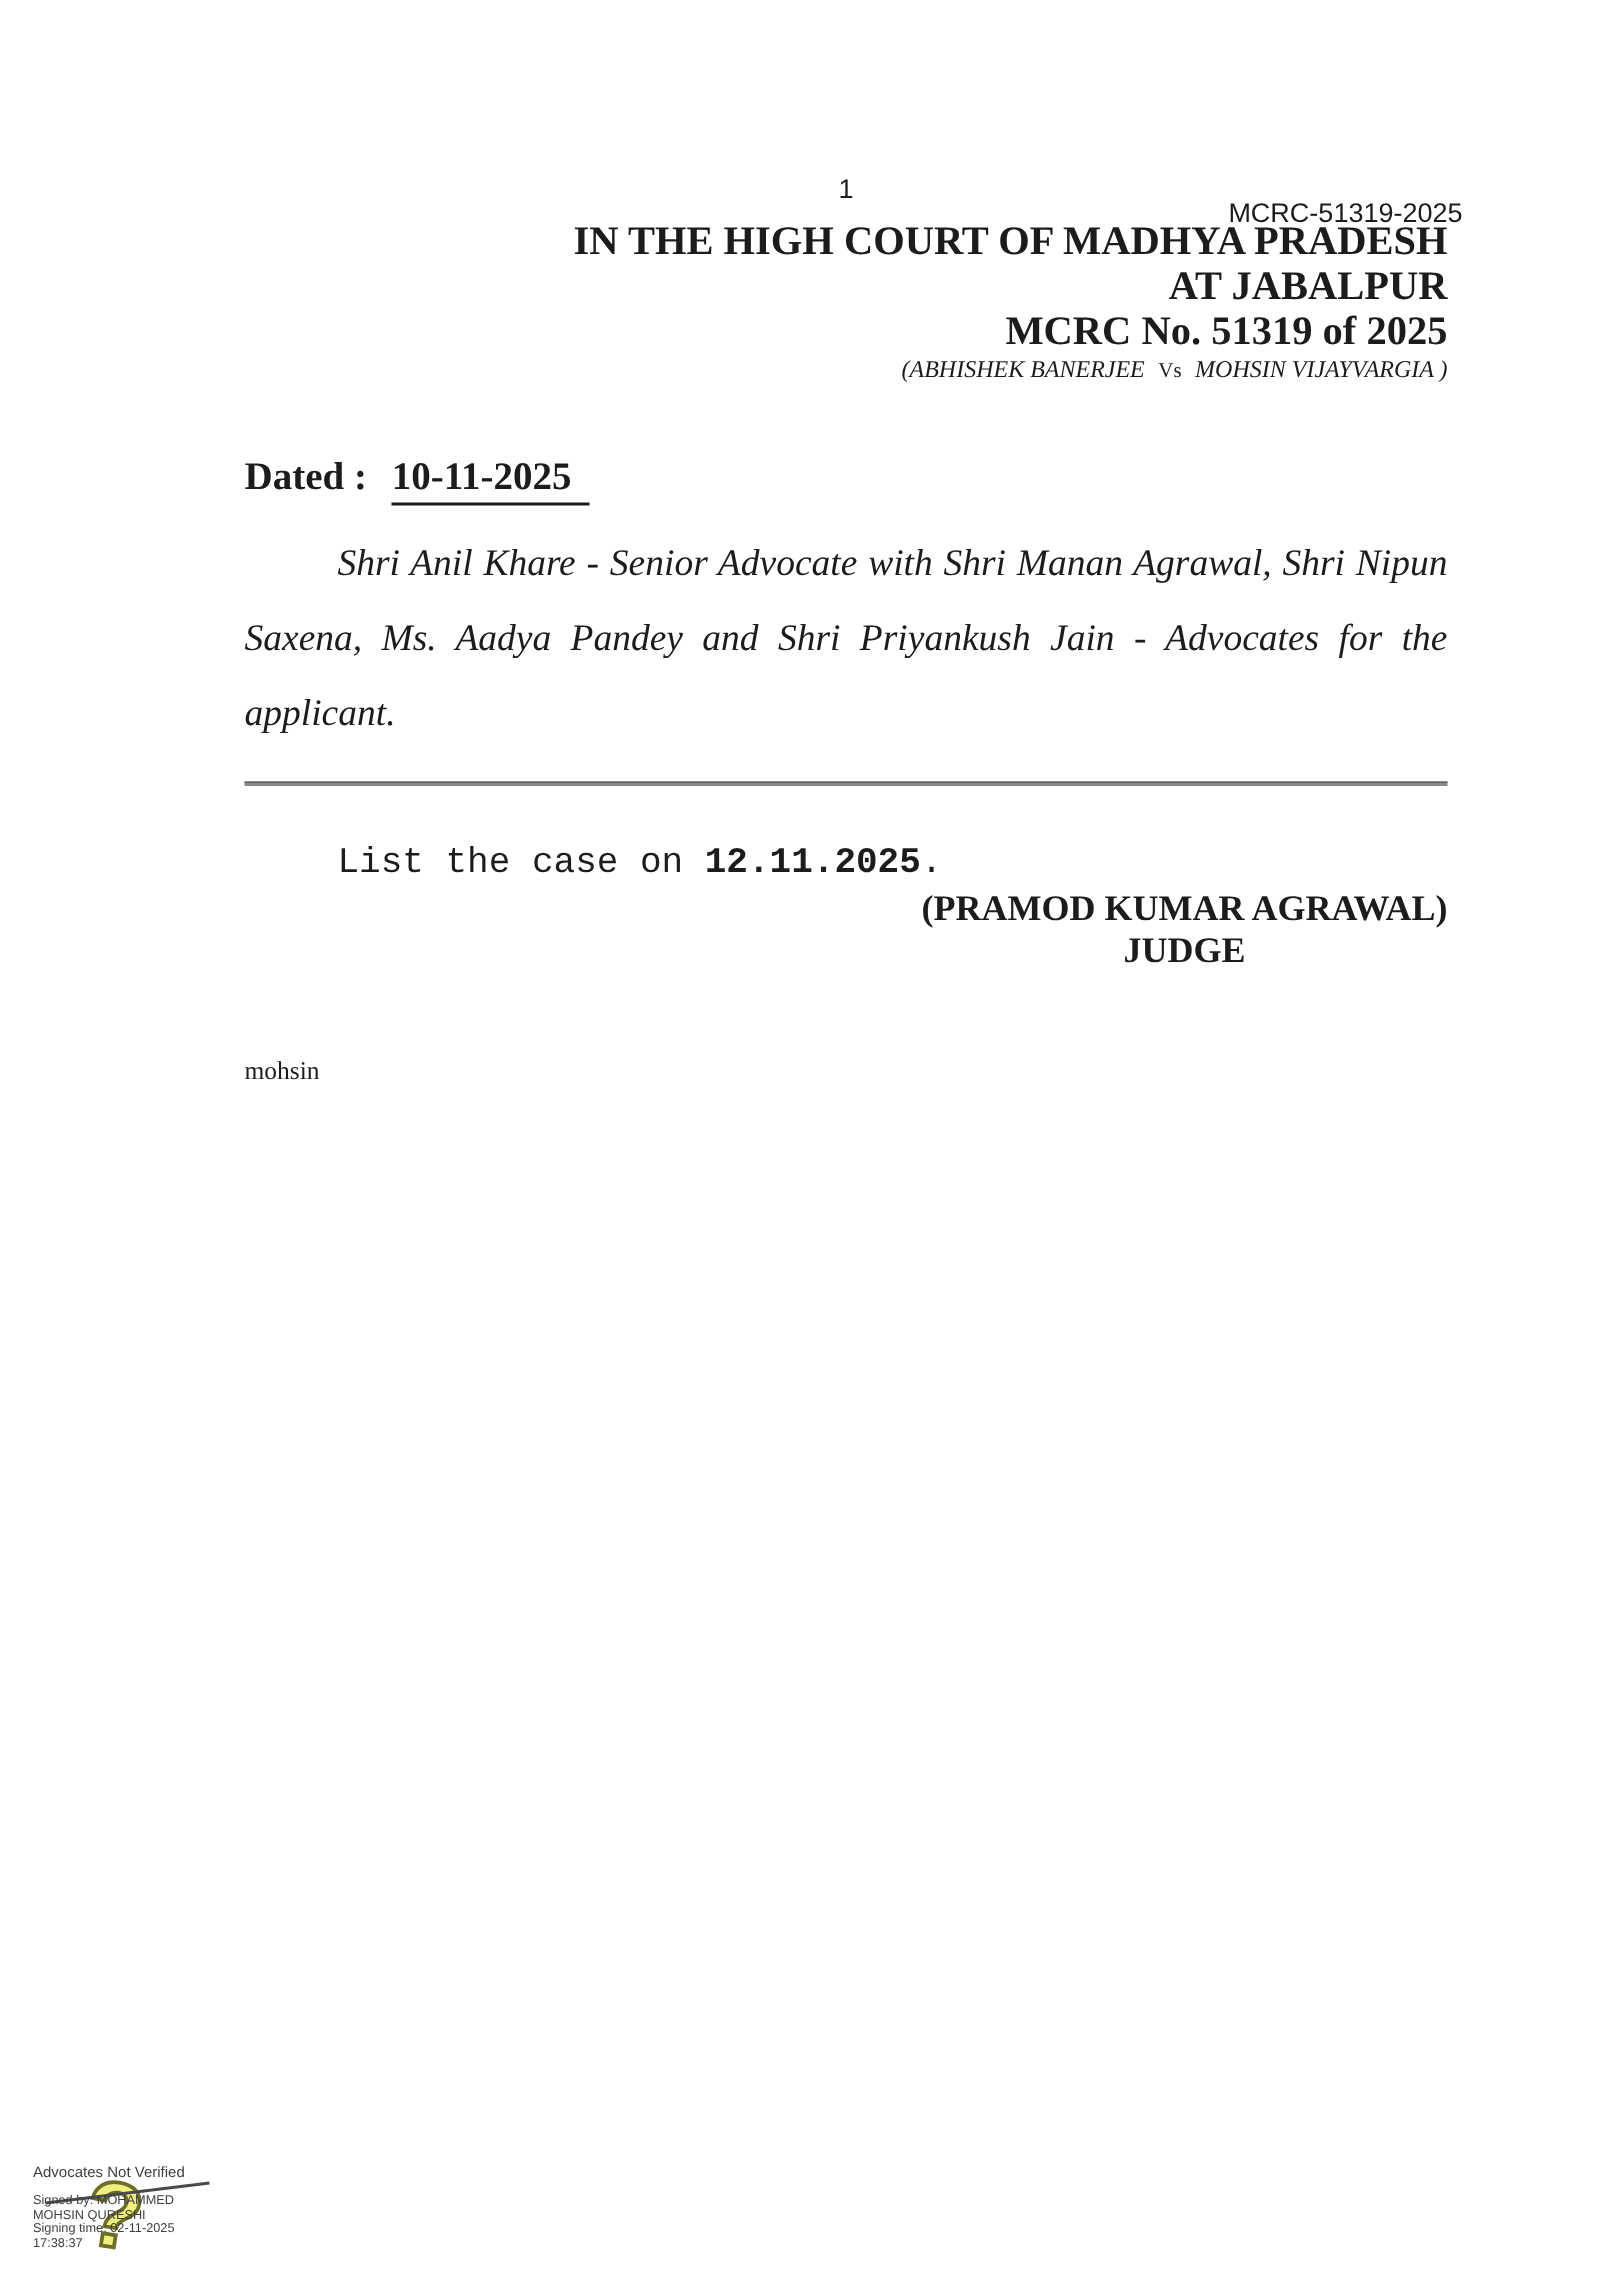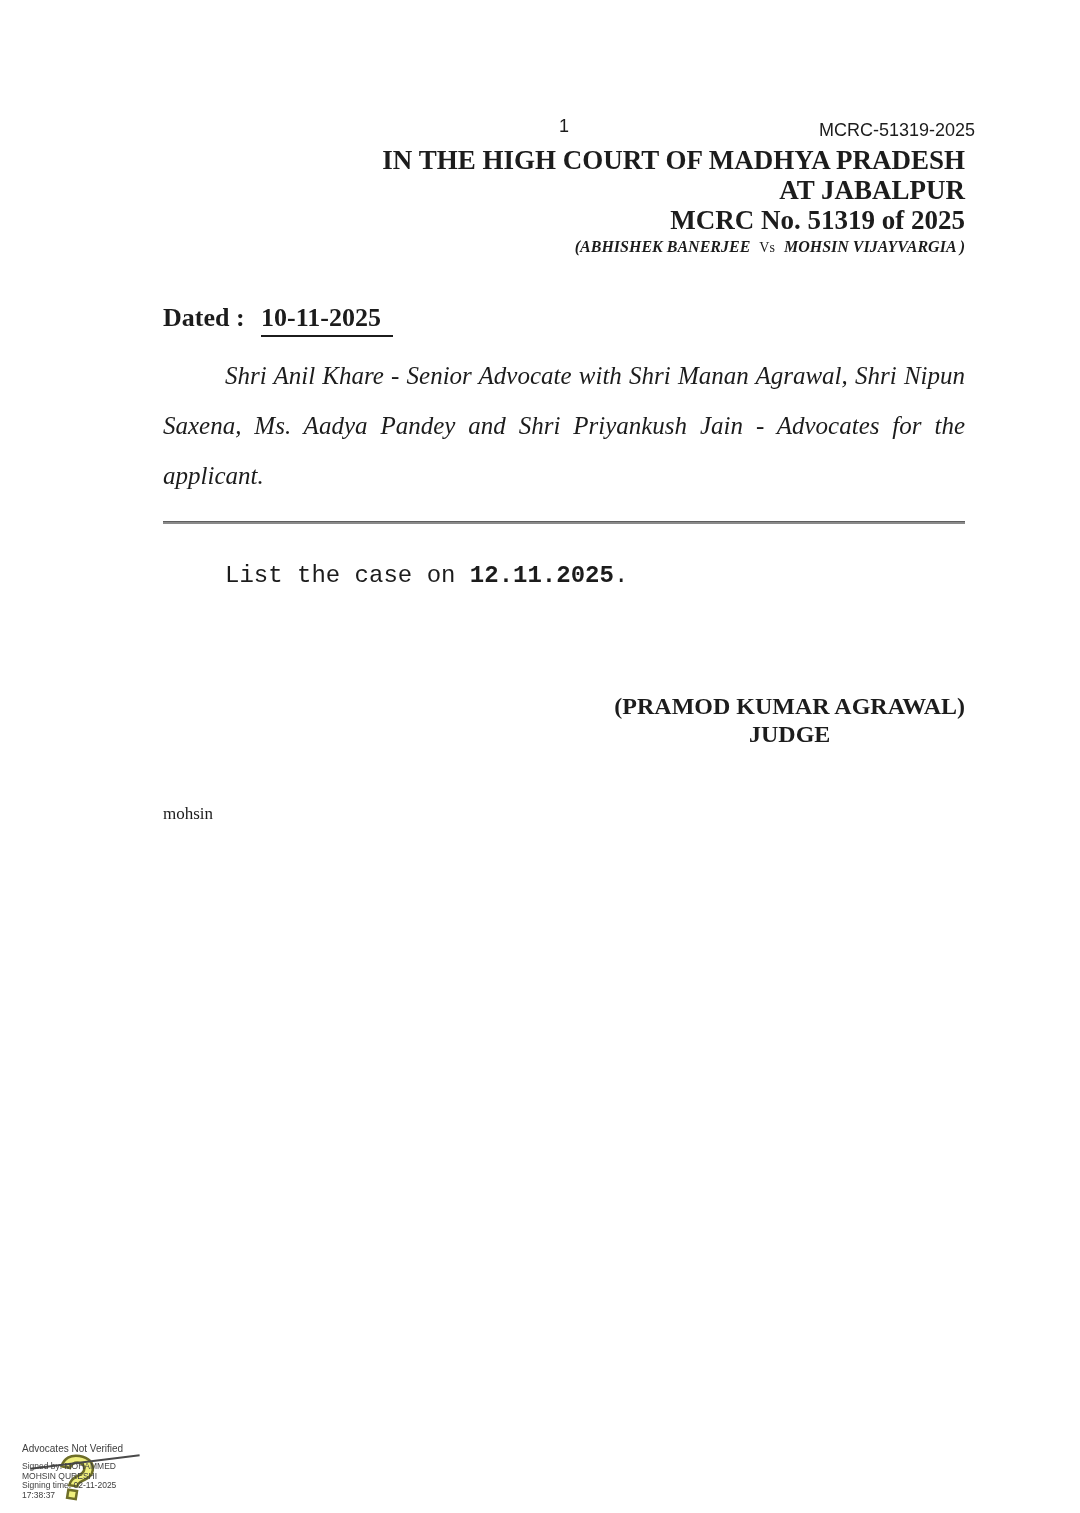--- a/index.html
+++ b/index.html
@@ -24,42 +24,42 @@
     line-height: 22px;
   }
   .page-number {
     position: absolute;
     left: 0; right: 0;
     text-align: center;
   }
   .case-ref {
     position: absolute;
     right: -10px;
-    top: 4px;
+    top: 16px;
   }
 
   
   .heading-block { text-align: right; margin-top: 6px; }
   .court-line {
     font-weight: bold;
     font-size: 27px;
     line-height: 30px;
   }
   .case-no-line {
     font-weight: bold;
     font-size: 27px;
     line-height: 30px;
   }
   .parties-line {
     font-size: 16px;
     line-height: 20px;
     margin-top: 2px;
     white-space: nowrap;
   }
-  .parties-line .party { font-weight: bold; font-style: italic; }
+  .parties-line .party { font-weight: normal; font-style: italic; }
   .parties-line .vs {
     font-weight: normal;
     font-style: normal;
     font-size: 14px;
     margin: 0 5px;
   }
 
   
   .dated-line {
     margin-top: 44px;
@@ -97,21 +97,20 @@
     margin-top: 36px;
     font-size: 24px;
     line-height: 32px;
     text-indent: 62px;
     font-family: Liberation Mono, monospace;
   }
   .direction-date { font-weight: bold; }
 
   
   .signoff {
-    margin-top: 100px;
     text-align: right;
   }
   .signoff-inner {
     display: inline-block;
     text-align: center;
     font-weight: bold;
     font-size: 24px;
     line-height: 28px;
   }
 

